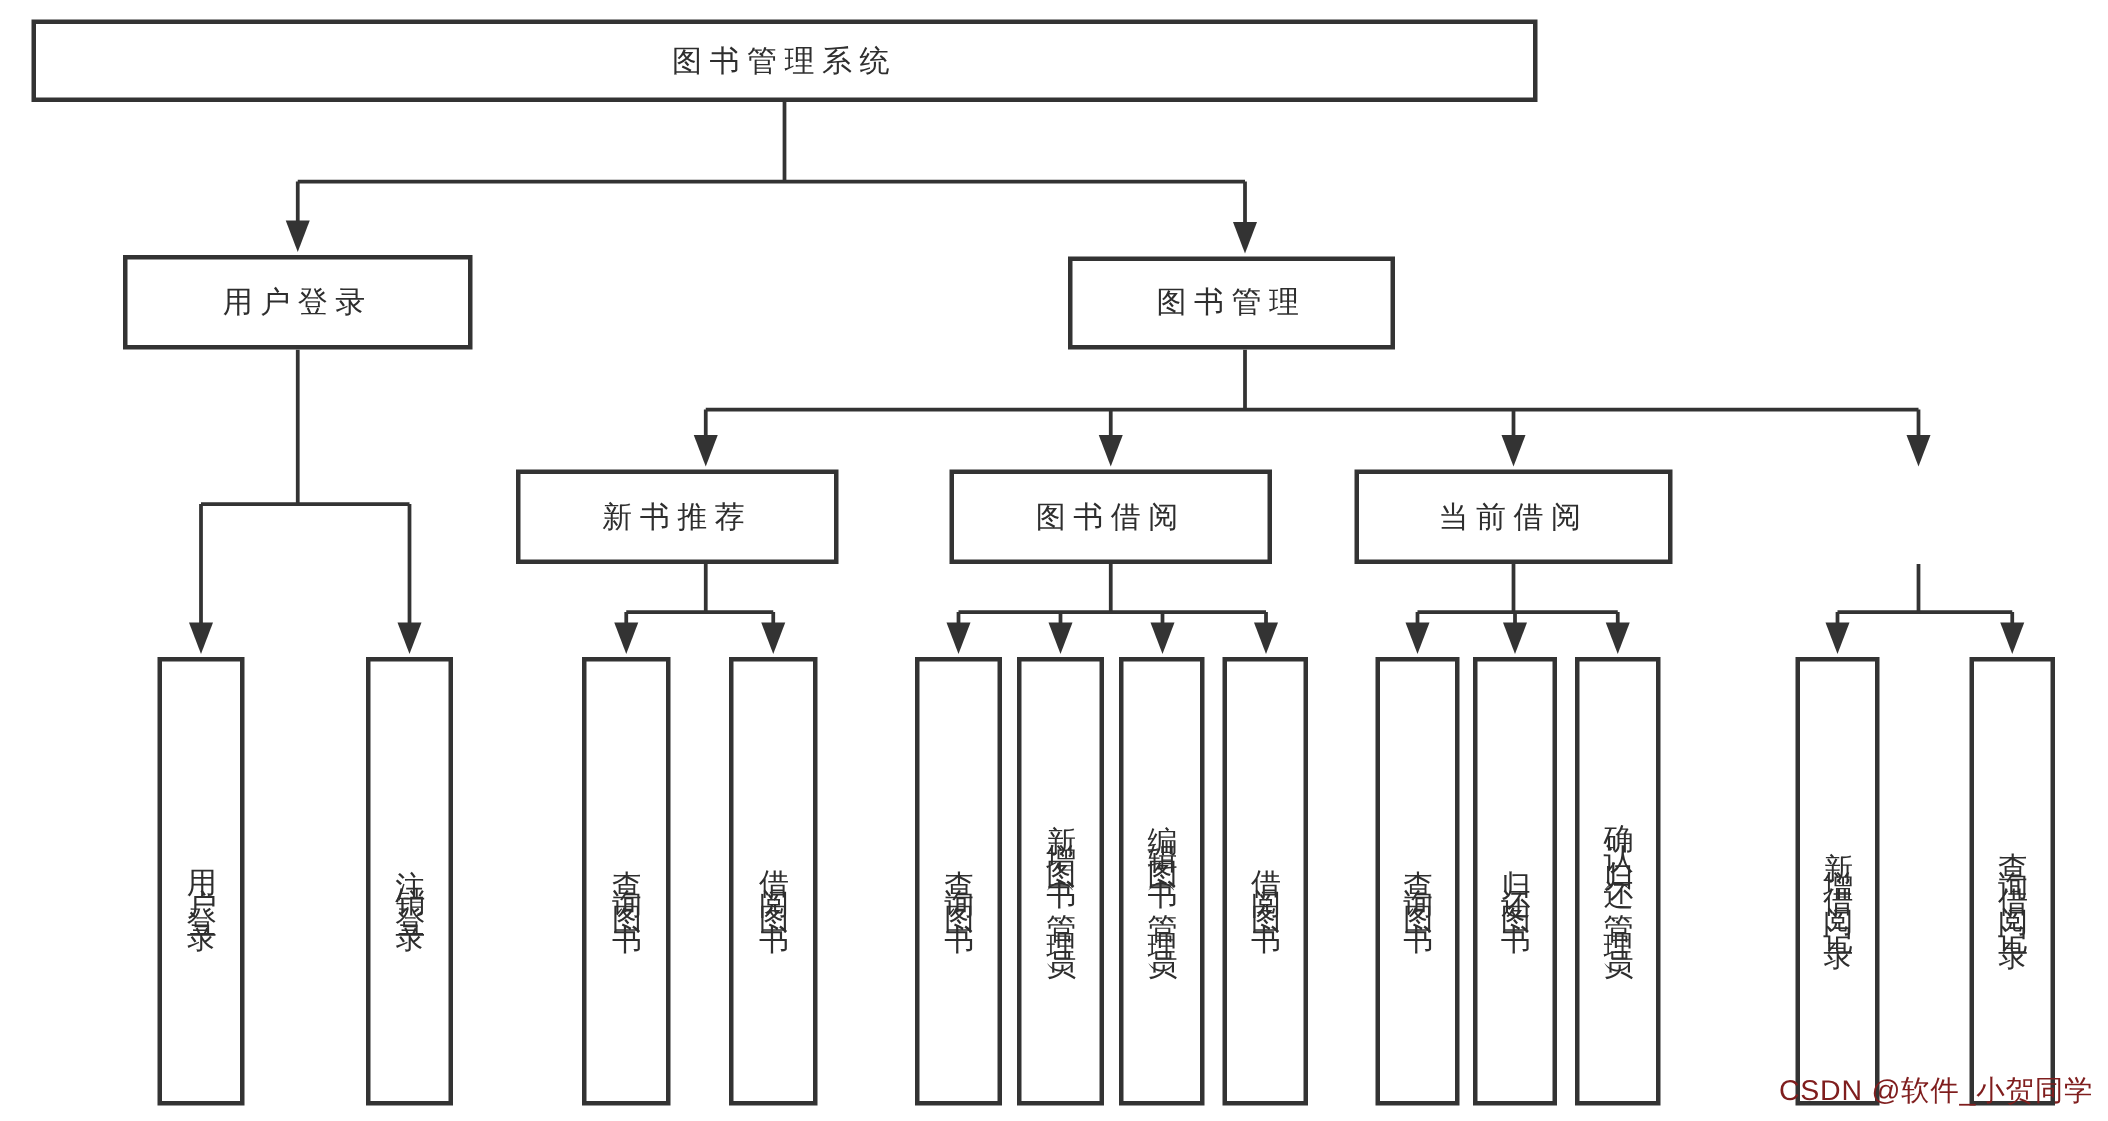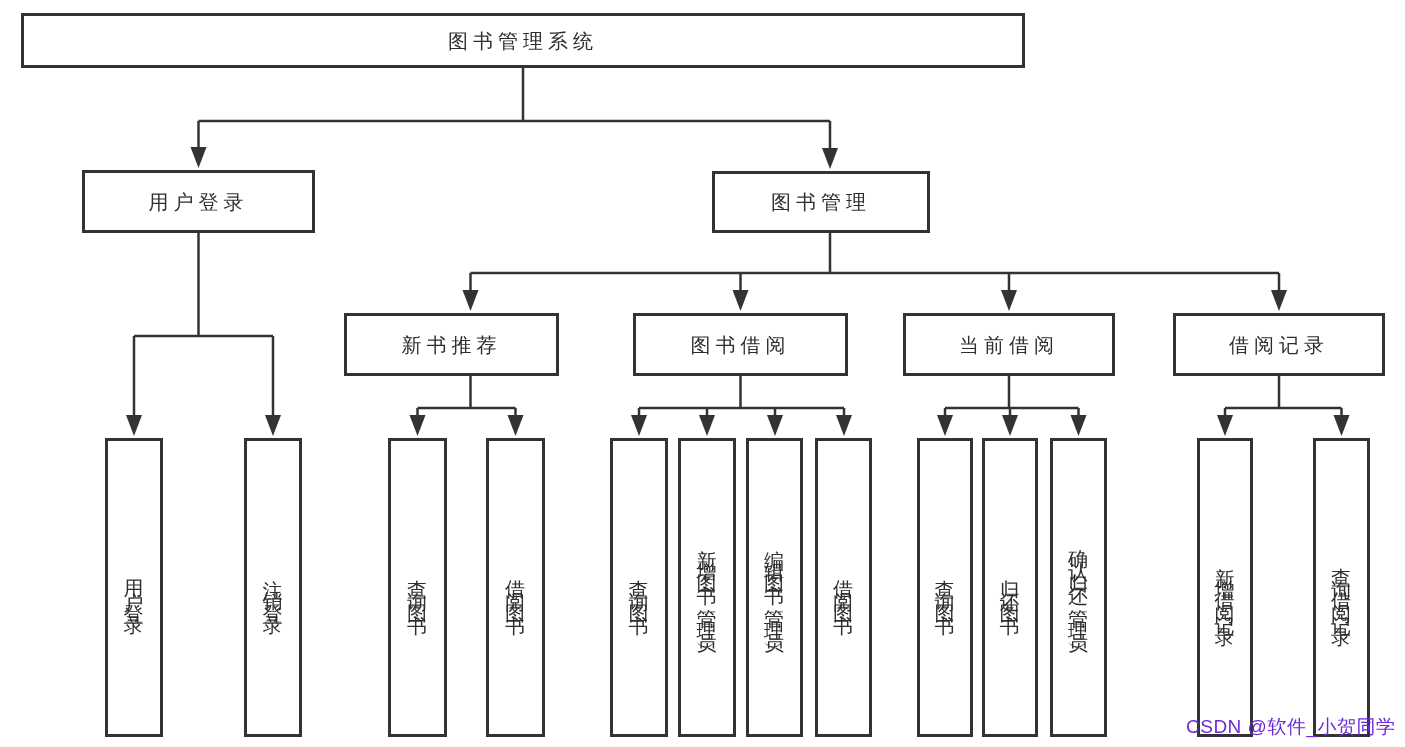--- a/index.html
+++ b/index.html
@@ -59,21 +59,21 @@
     stroke: #333333;
     stroke-width: 2.5;
     fill: none;
   }
   #connectors polygon { fill: #333333; stroke: none; }
   #watermark {
     position: absolute;
     left: 1186px;
     top: 714px;
     font-size: 19px;
-    color: #6d28d9;
+    color: #7f1d1d;
     letter-spacing: 0.5px;
     white-space: nowrap;
     z-index: 6;
   }
 </style>
 </head>
 <body>
 
 <div id="canvas">
 
@@ -130,23 +130,20 @@
 
   <div class="node" style="left:344px;top:313px;width:215px;height:63px">
     <span class="nlabel">新书推荐</span>
   </div>
   <div class="node" style="left:903px;top:313px;width:212px;height:63px">
     <span class="nlabel">当前借阅</span>
   </div>
   <div class="node" style="left:633px;top:313px;width:215px;height:63px">
     <span class="nlabel">图书借阅</span>
   </div>
-  <div class="node" style="left:1173px;top:313px;width:212px;height:63px">
-    <span class="nlabel">借阅记录</span>
-  </div>
 
   <div class="leaf" style="left:105px;width:58px">
     <span class="vlabel">用户登录</span>
   </div>
   <div class="leaf" style="left:244px;width:58px">
     <span class="vlabel">注销登录</span>
   </div>
   <div class="leaf" style="left:388px;width:59px">
     <span class="vlabel">查询图书</span>
   </div>

